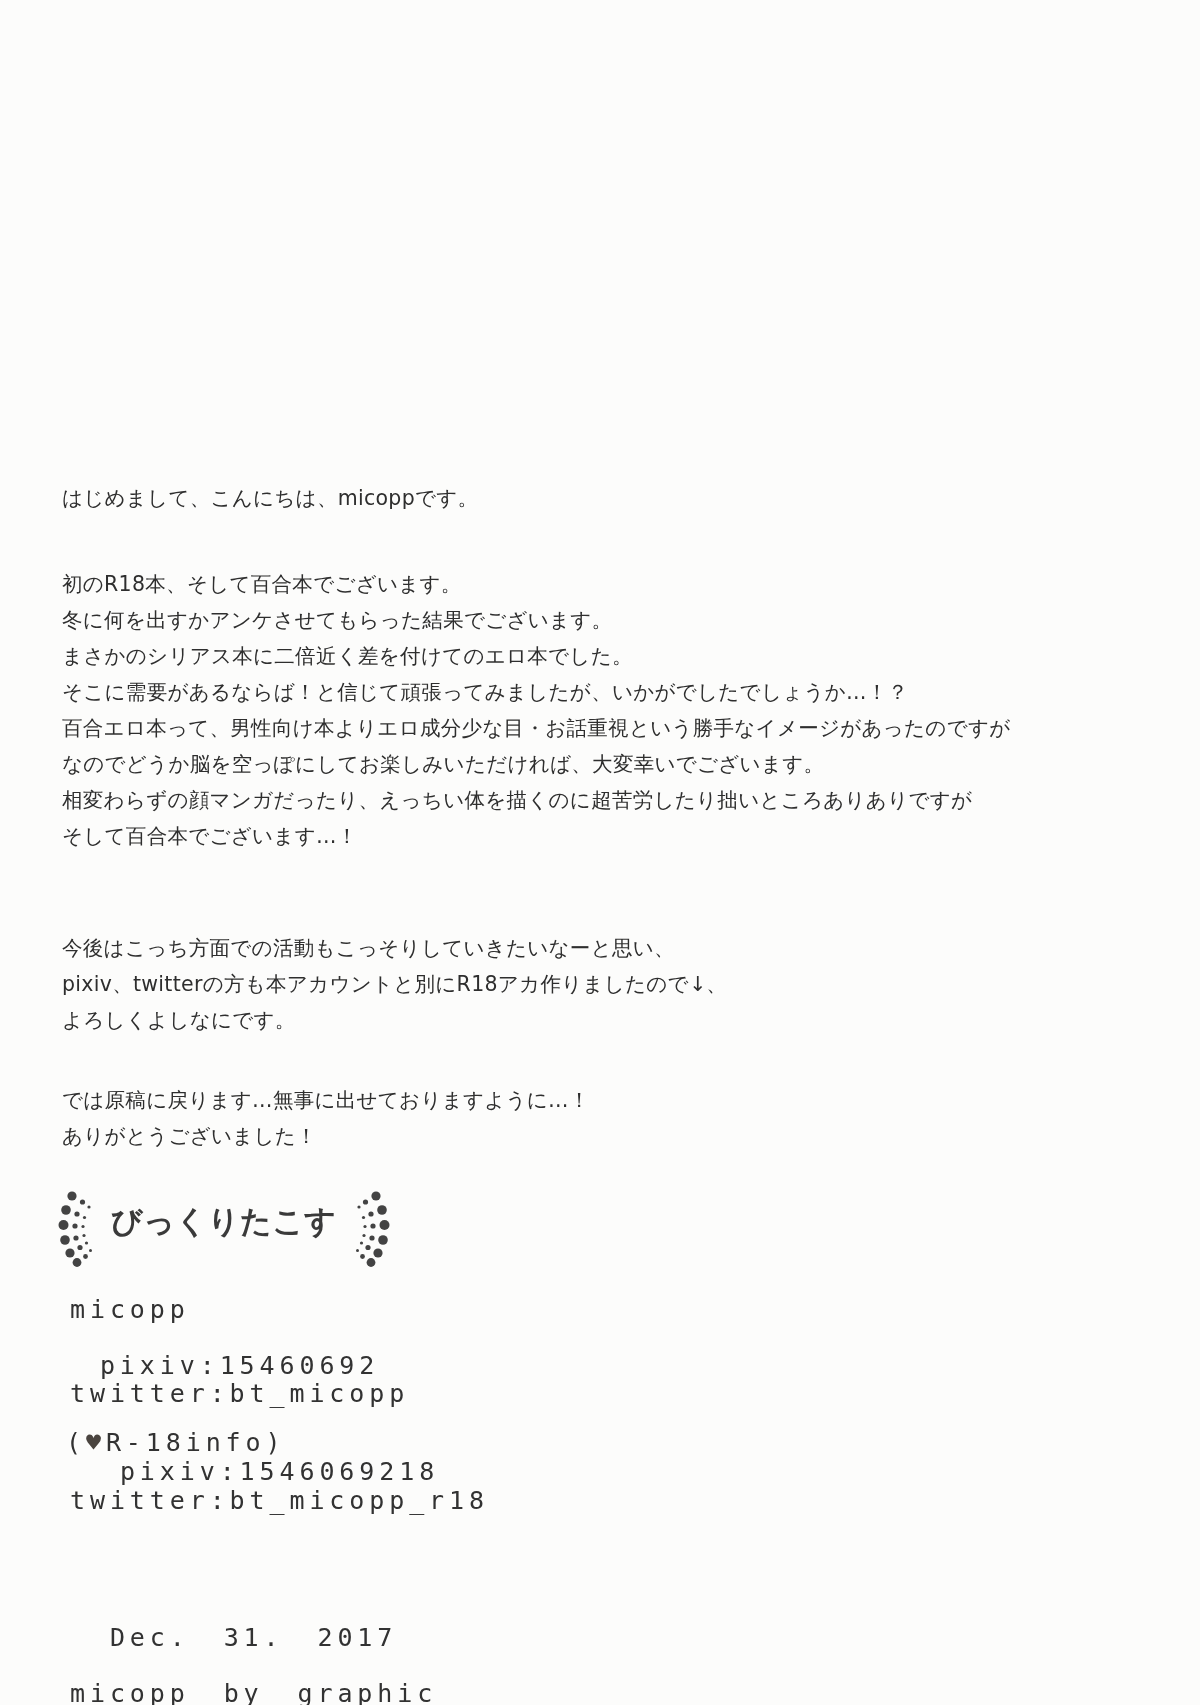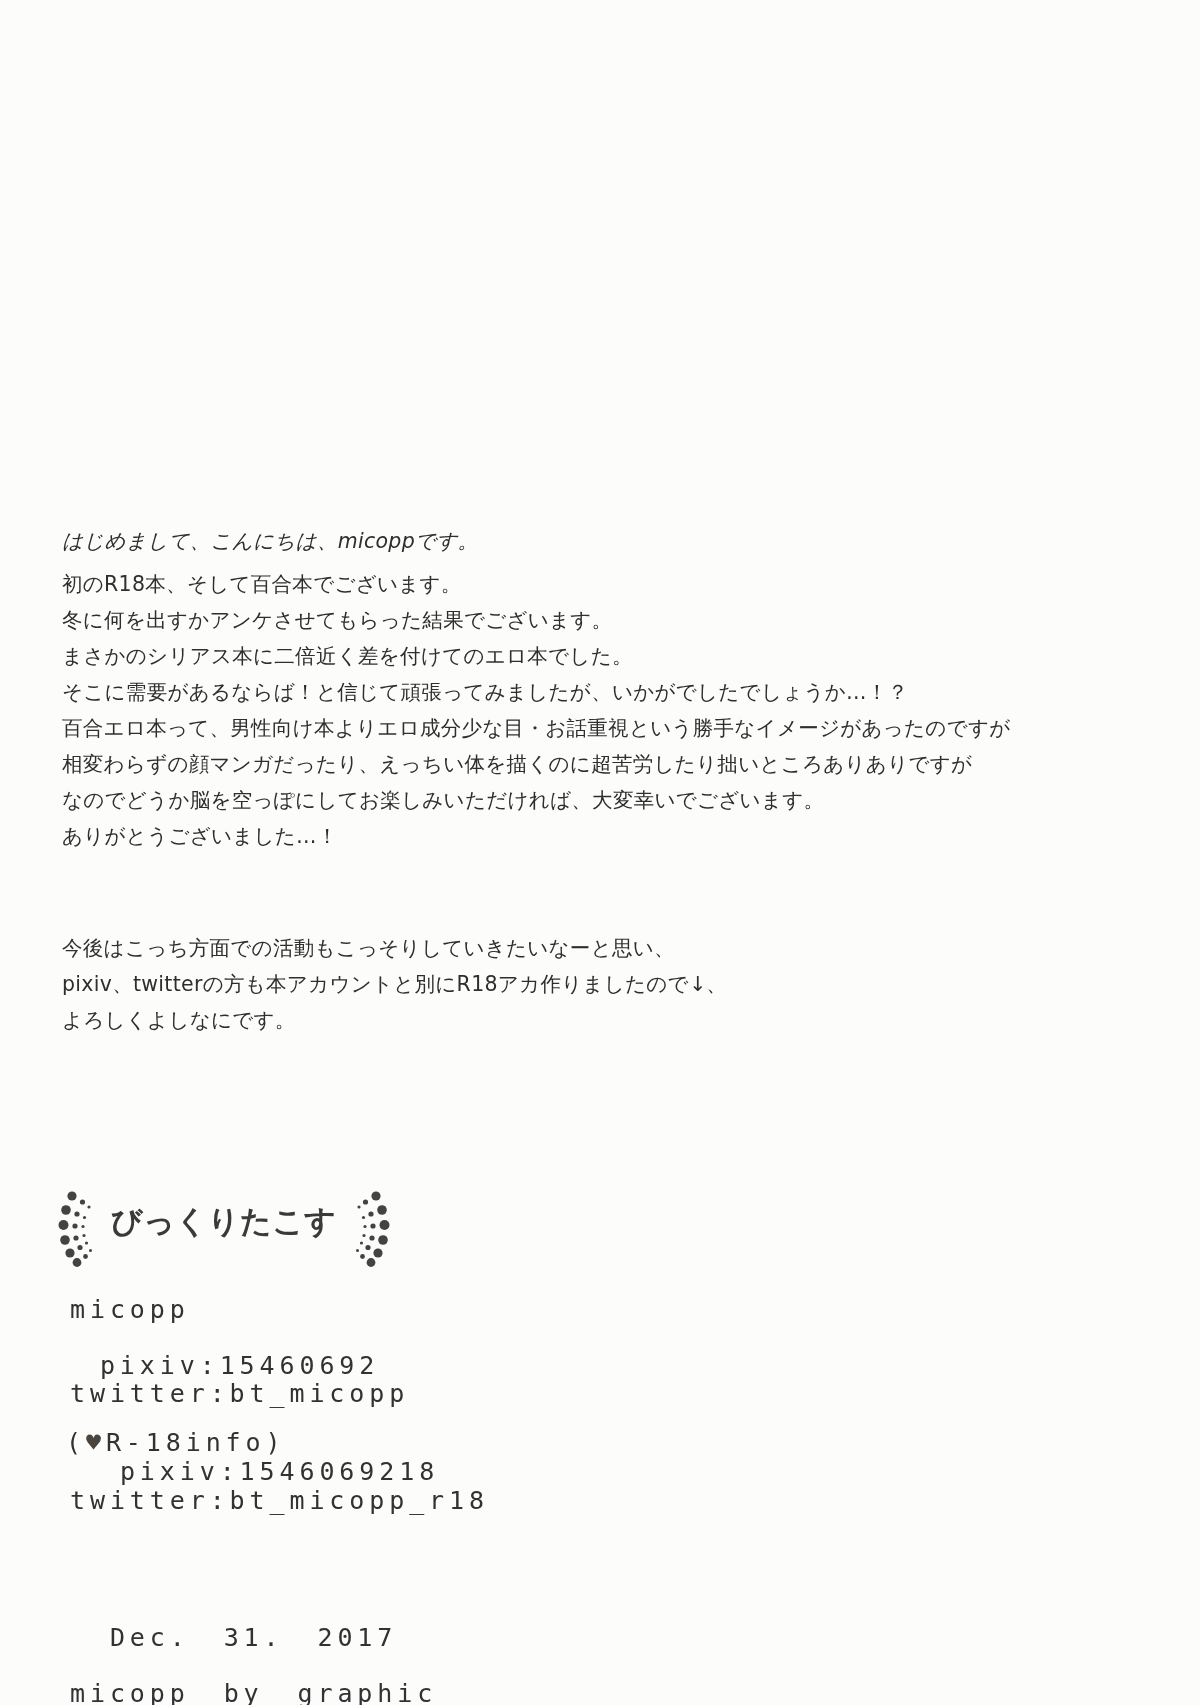--- a/index.html
+++ b/index.html
@@ -23,21 +23,21 @@
     position: absolute;
     left: 62px;
     margin: 0;
     font-size: 20.5px;
     line-height: 36px;
     letter-spacing: 0.3px;
     color: #2e2e2e;
     white-space: nowrap;
   }
   .para .line { display: block; }
-  .para-1 { top: 523px; font-style: italic; }
+  .para-1 { top: 480px; }
   .para-2 { top: 566px; }
   .para-3 { top: 930px; }
   .para-4 { top: 1082px; }
 
   
   .logo-row {
     position: absolute;
     left: 58px;
     top: 1185px;
     height: 84px;
@@ -99,31 +99,35 @@
     <p class="para para-1">
       <span class="line">はじめまして、こんにちは、micoppです。</span>
     </p>
 
     <p class="para para-2">
       <span class="line">初のR18本、そして百合本でございます。</span>
       <span class="line">冬に何を出すかアンケさせてもらった結果でございます。</span>
       <span class="line">まさかのシリアス本に二倍近く差を付けてのエロ本でした。</span>
       <span class="line">そこに需要があるならば！と信じて頑張ってみましたが、いかがでしたでしょうか…！？</span>
       <span class="line">百合エロ本って、男性向け本よりエロ成分少な目・お話重視という勝手なイメージがあったのですが</span>
+      <span class="line">なのでどうか脳を空っぽにしてお楽しみいただければ、大変幸いでございます。</span>
       <span class="line">相変わらずの顔マンガだったり、えっちい体を描くのに超苦労したり拙いところありありですが</span>
-      <span class="line">なのでどうか脳を空っぽにしてお楽しみいただければ、大変幸いでございます。</span>
-      <span class="line">ありがとうございました…！</span>
+      <span class="line">そして百合本でございます…！</span>
     </p>
 
     <p class="para para-3">
       <span class="line">今後はこっち方面での活動もこっそりしていきたいなーと思い、</span>
       <span class="line">pixiv、twitterの方も本アカウントと別にR18アカ作りましたので↓、</span>
       <span class="line">よろしくよしなにです。</span>
     </p>
 
+    <p class="para para-4">
+      <span class="line">では原稿に戻ります…無事に出せておりますように…！</span>
+      <span class="line">ありがとうございました！</span>
+    </p>
   </div>
 
   <div class="logo-row">
     <span class="logo-burst left">
       <svg viewBox="0 0 46 80" xmlns="http://www.w3.org/2000/svg">
         <circle cx="14" cy="9" r="4.6"></circle>
           <circle cx="24.5" cy="15" r="2.6"></circle>
           <circle cx="31" cy="20" r="1.6"></circle>
         <circle cx="8" cy="23" r="4.8"></circle>
           <circle cx="19" cy="27" r="2.6"></circle>

